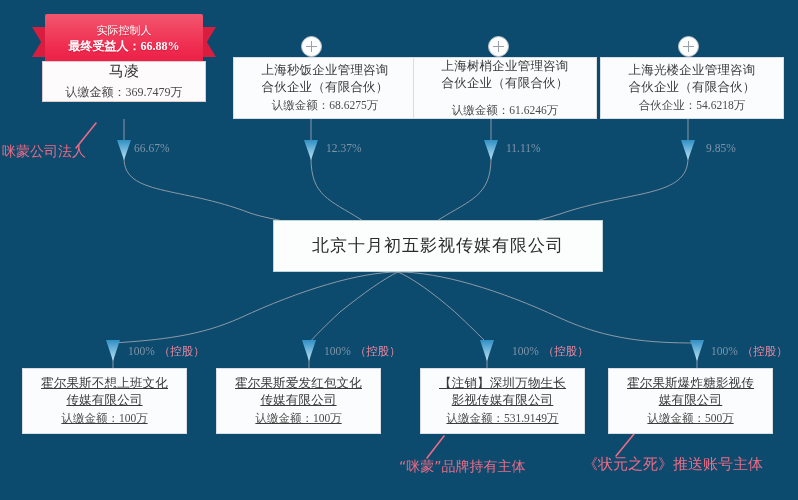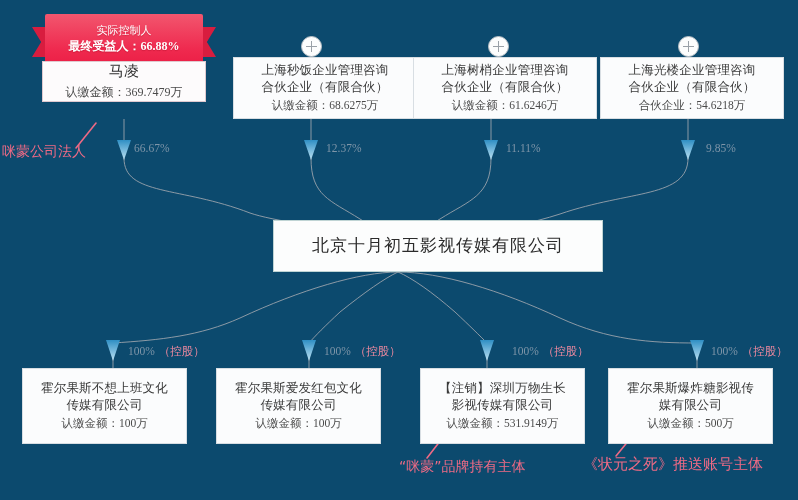--- a/index.html
+++ b/index.html
@@ -86,21 +86,21 @@
     align-items: center;
     color: #ffffff;
     text-shadow: 0 1px 1px rgba(150,0,25,.35);
   }
   .ribbon .r1 { font-size: 11px; line-height: 1.35; }
   .ribbon .r2 { font-size: 12px; line-height: 1.35; font-weight: bold; }
 
   
   .sh { width: 184px; height: 62px; top: 57px; }
   #sh-1 { left: 233px; }
-  #sh-2 { left: 413px; }
+  #sh-2 { left: 413px; justify-content: space-between; }
   #sh-3 { left: 600px; }
 
   
   .plus {
     position: absolute;
     width: 19px; height: 19px;
     border: 1px solid #b9c0c6;
     border-radius: 50%;
     background: #fcfdfd;
     top: 36px;
@@ -120,21 +120,21 @@
   #center-node {
     left: 238px; top: 220px;
     width: 330px; height: 52px;
     border-color: #bfd4d4;
     background: #fcfdfd;
     margin-left: 35px;
   }
   #center-node .nm { font-size: 17px; letter-spacing: 1px; color: #2b2b2b; }
 
   
-  .sub { width: 165px; height: 76px; top: 368px; }
+  .sub { width: 165px; height: 66px; top: 368px; text-decoration: underline; }
   #sub-1 { left: 22px; }
   #sub-2 { left: 216px; }
   #sub-3 { left: 420px; }
   #sub-4 { left: 608px; }
   .sub .nm { font-size: 12.5px; }
   .sub .amt { font-size: 11.5px; }
 
   
   .pct {
     position: absolute;

